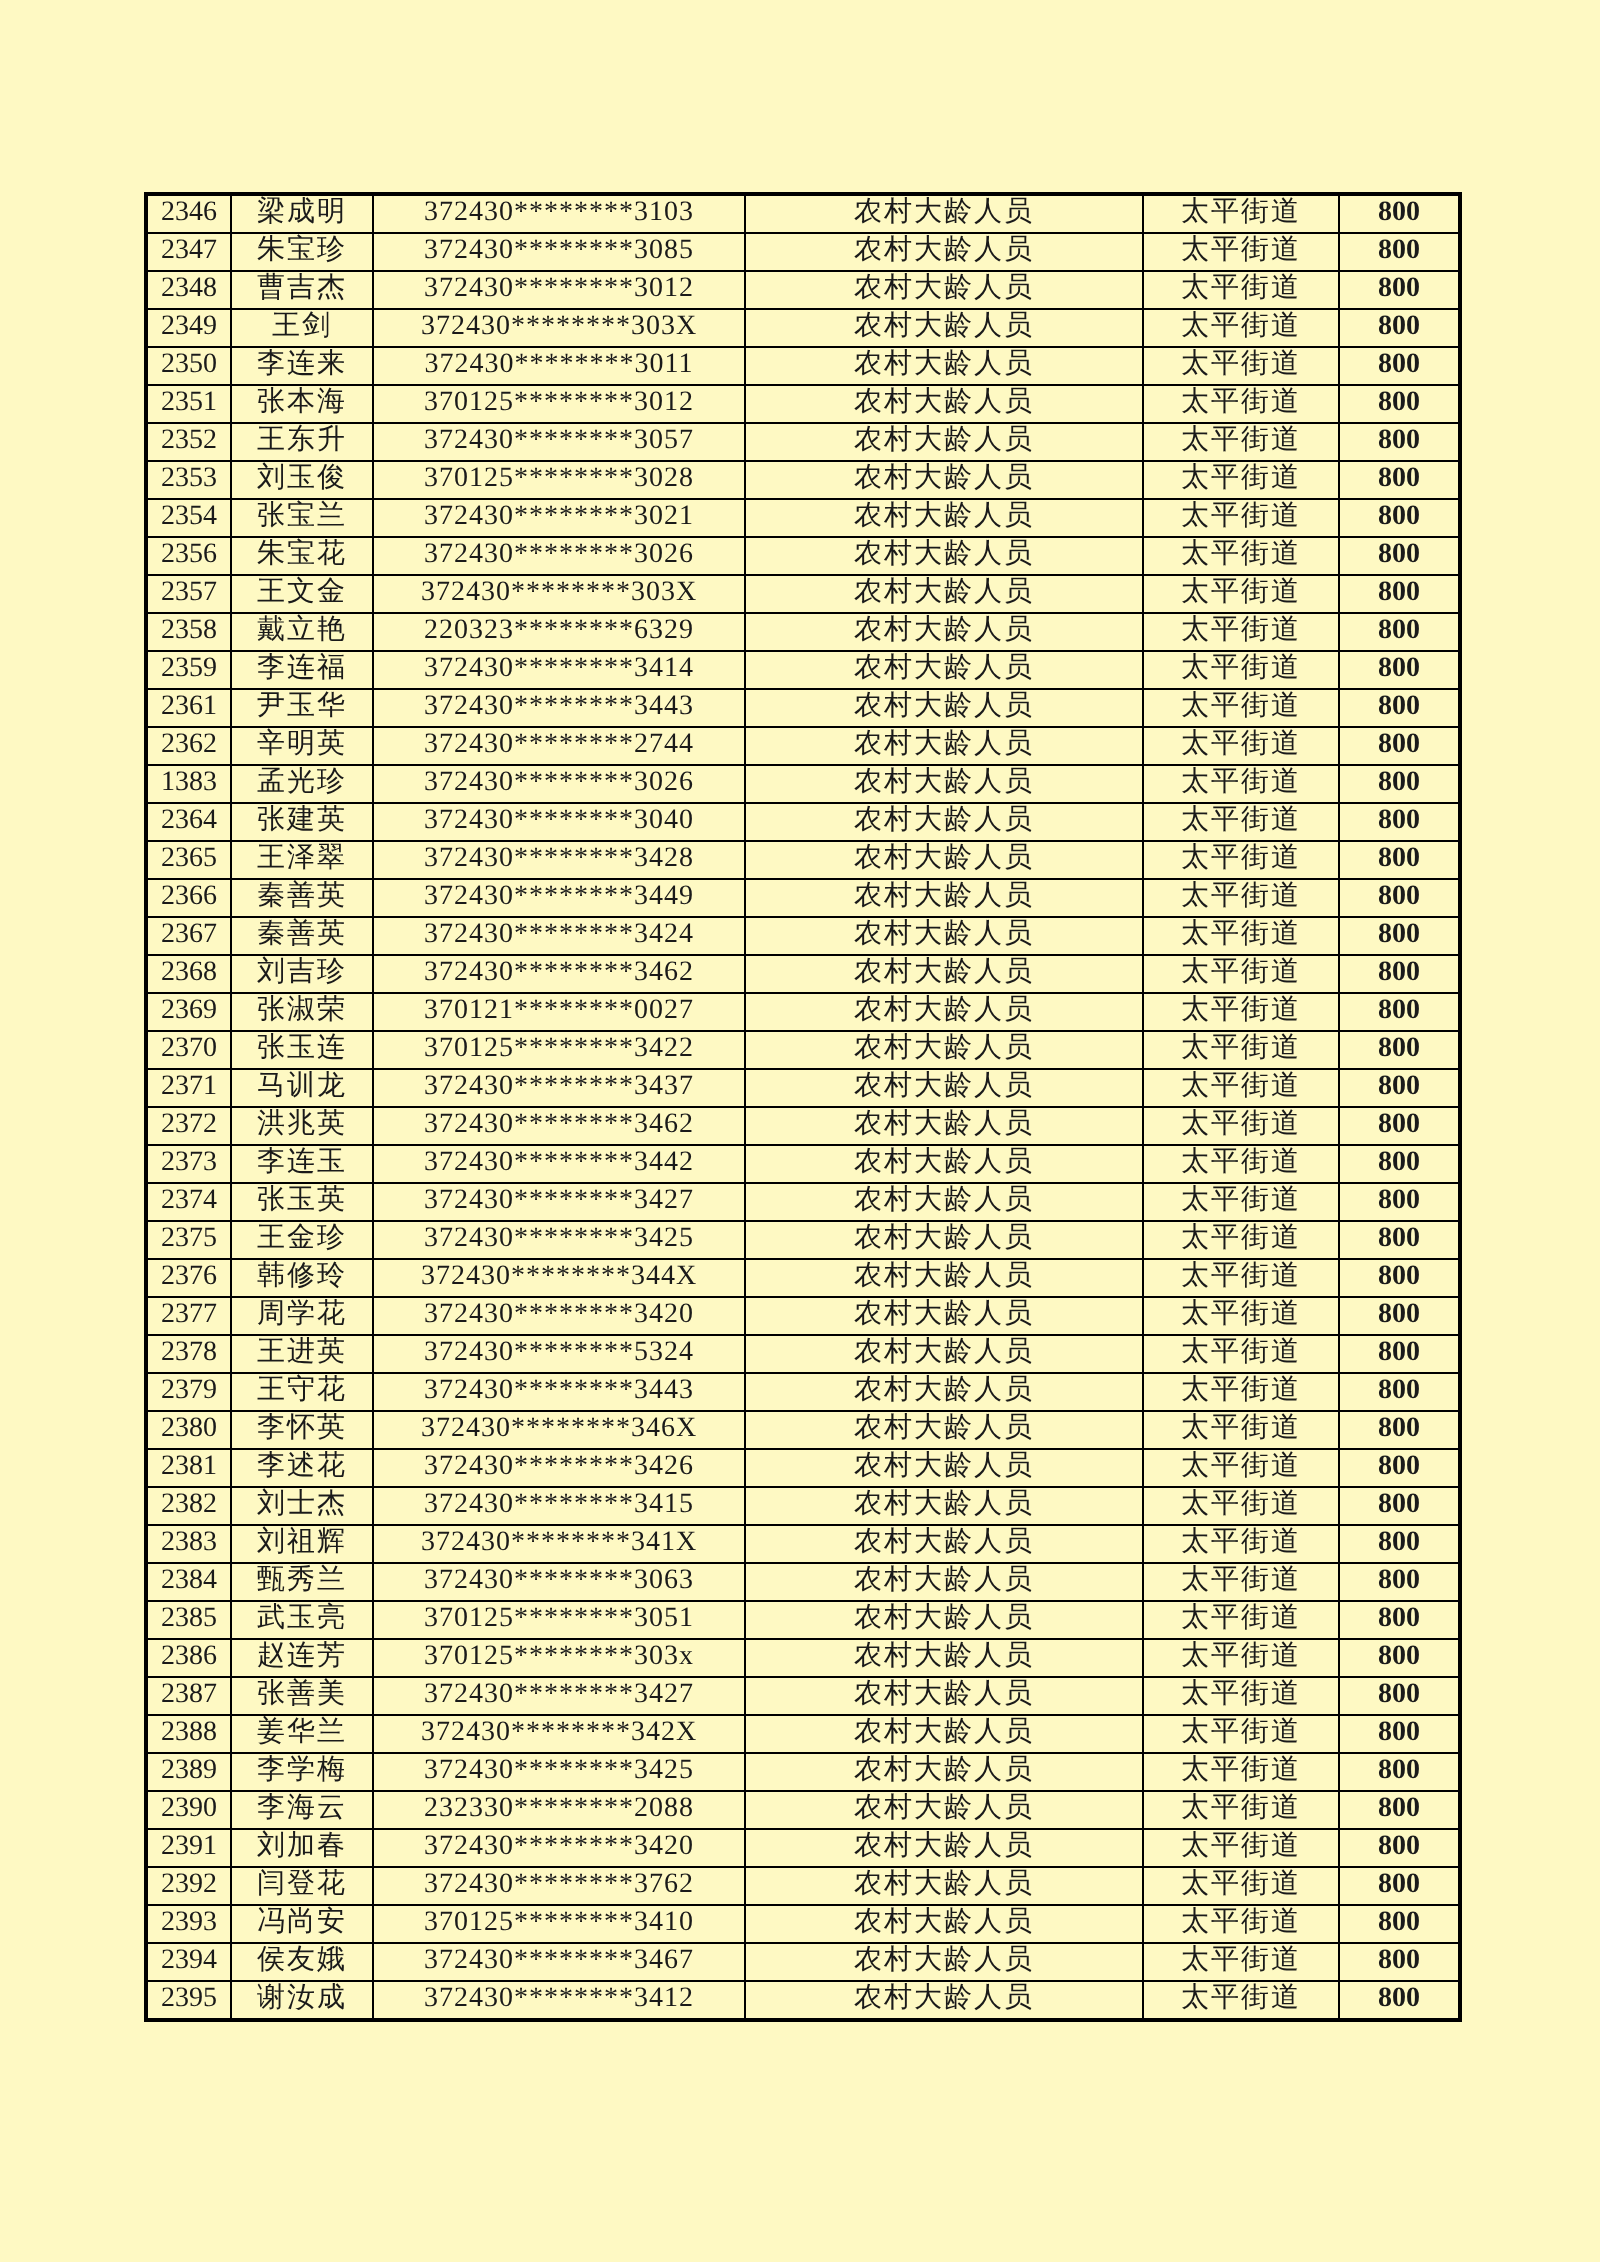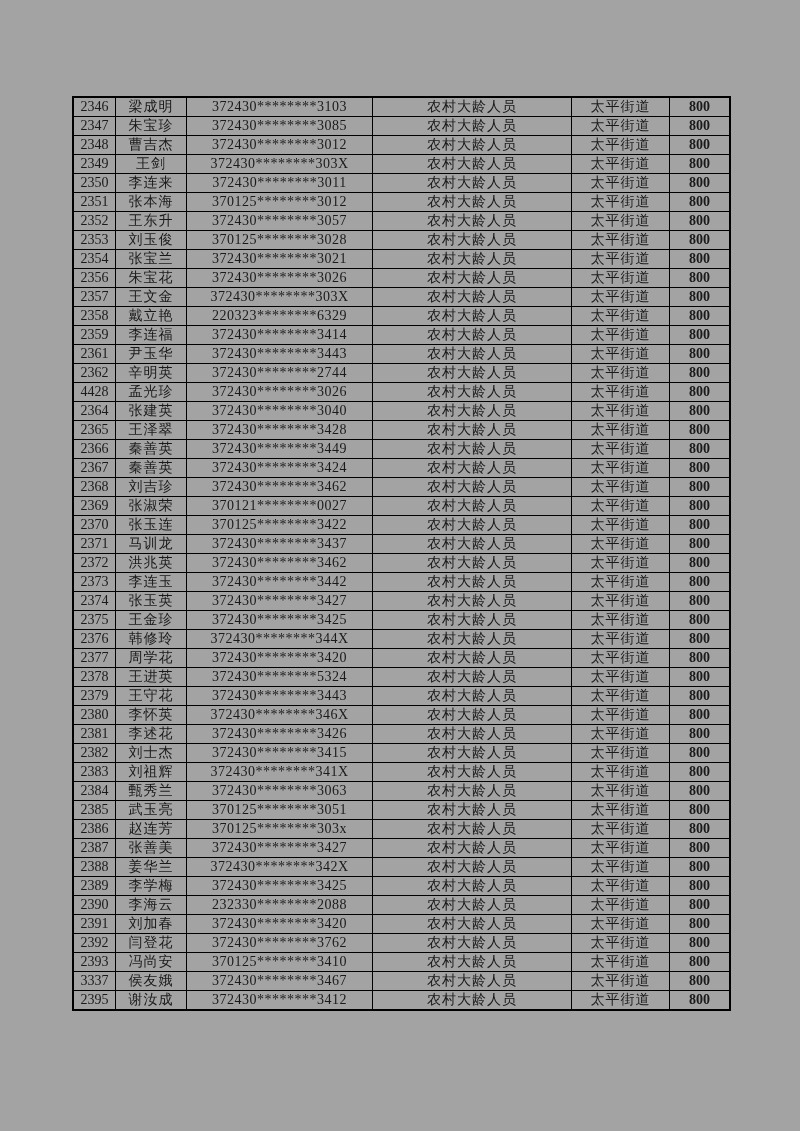--- a/index.html
+++ b/index.html
@@ -13,21 +13,21 @@
     position: relative;
     font-family: "Liberation Serif", "DejaVu Serif", serif;
     color: #1a1a1a;
   }
   .page {
     position: absolute;
     left: 0;
     top: 0;
     width: 800px;
     height: 1131px;
-    background: #a3a3a3;
+    background: #fef9c3;
   }
   table.roster {
     position: absolute;
     left: 72px;
     top: 96px;
     width: 650px;
     border-collapse: collapse;
     table-layout: fixed;
     border: 2px solid #000000;
   }
@@ -171,21 +171,21 @@
         </tr>
         <tr>
           <td class="col0">2362</td>
           <td class="col1">辛明英</td>
           <td class="col2">372430********2744</td>
           <td class="col3">农村大龄人员</td>
           <td class="col4">太平街道</td>
           <td class="col5">800</td>
         </tr>
         <tr>
-          <td class="col0">4428</td>
+          <td class="col0">1383</td>
           <td class="col1">孟光珍</td>
           <td class="col2">372430********3026</td>
           <td class="col3">农村大龄人员</td>
           <td class="col4">太平街道</td>
           <td class="col5">800</td>
         </tr>
         <tr>
           <td class="col0">2364</td>
           <td class="col1">张建英</td>
           <td class="col2">372430********3040</td>
@@ -419,21 +419,21 @@
         </tr>
         <tr>
           <td class="col0">2393</td>
           <td class="col1">冯尚安</td>
           <td class="col2">370125********3410</td>
           <td class="col3">农村大龄人员</td>
           <td class="col4">太平街道</td>
           <td class="col5">800</td>
         </tr>
         <tr>
-          <td class="col0">3337</td>
+          <td class="col0">2394</td>
           <td class="col1">侯友娥</td>
           <td class="col2">372430********3467</td>
           <td class="col3">农村大龄人员</td>
           <td class="col4">太平街道</td>
           <td class="col5">800</td>
         </tr>
         <tr>
           <td class="col0">2395</td>
           <td class="col1">谢汝成</td>
           <td class="col2">372430********3412</td>

